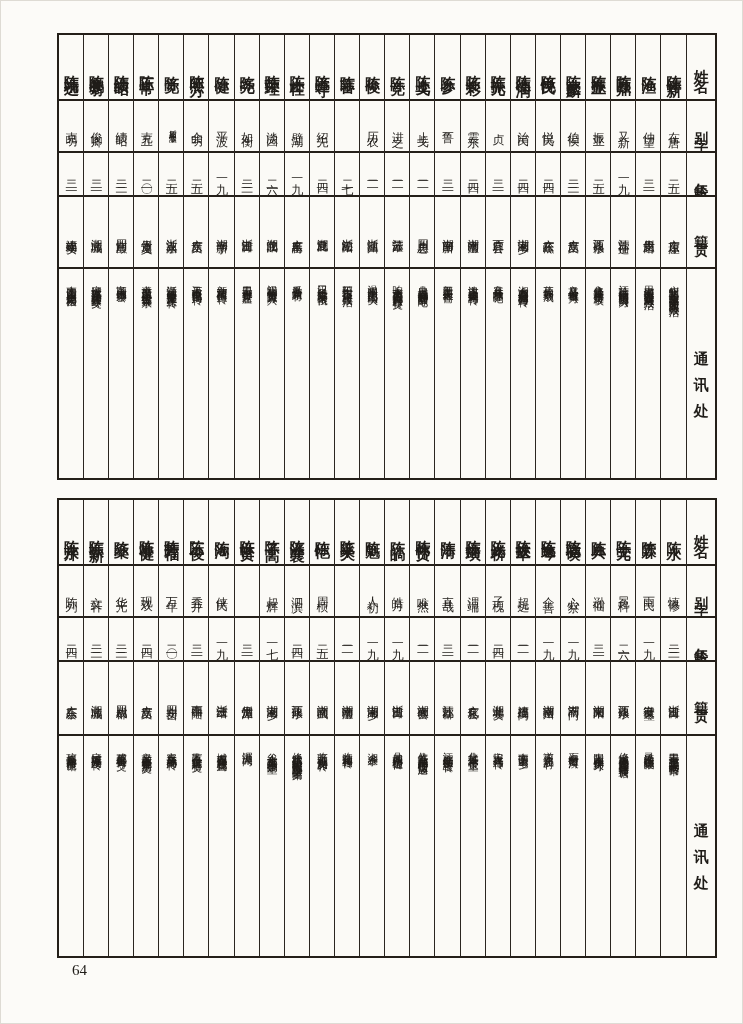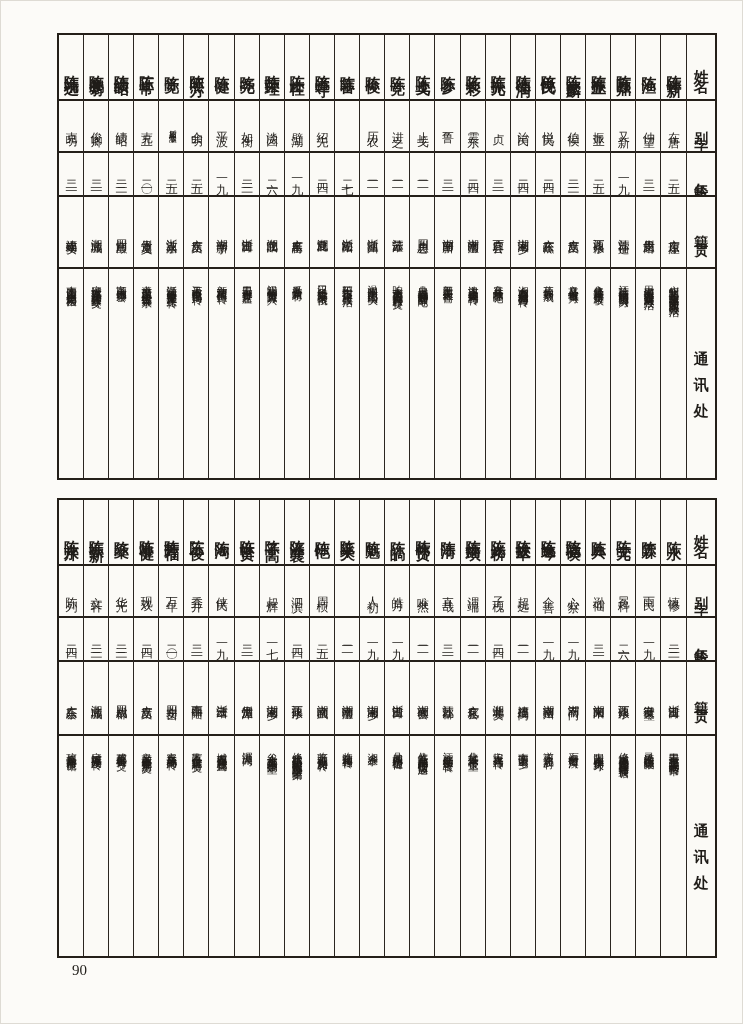--- a/index.html
+++ b/index.html
@@ -956,14 +956,14 @@
           <span class="vtext">二四</span>
         </div>
         <div class="cell r-ji">
           <span class="vtext">广东乐会</span>
         </div>
         <div class="cell r-addr">
           <span class="vtext">琼州乐会县市而能馆</span>
         </div>
       </div>
     </div>
-  <div class="page-number">90</div>
+  <div class="page-number">64</div>
 </div>
 
 </body></html>

